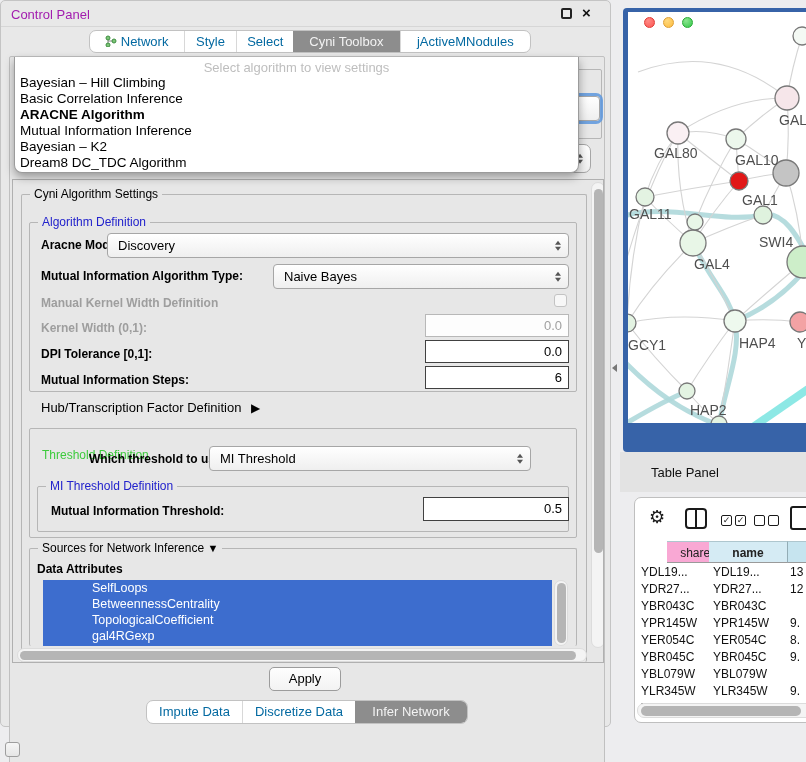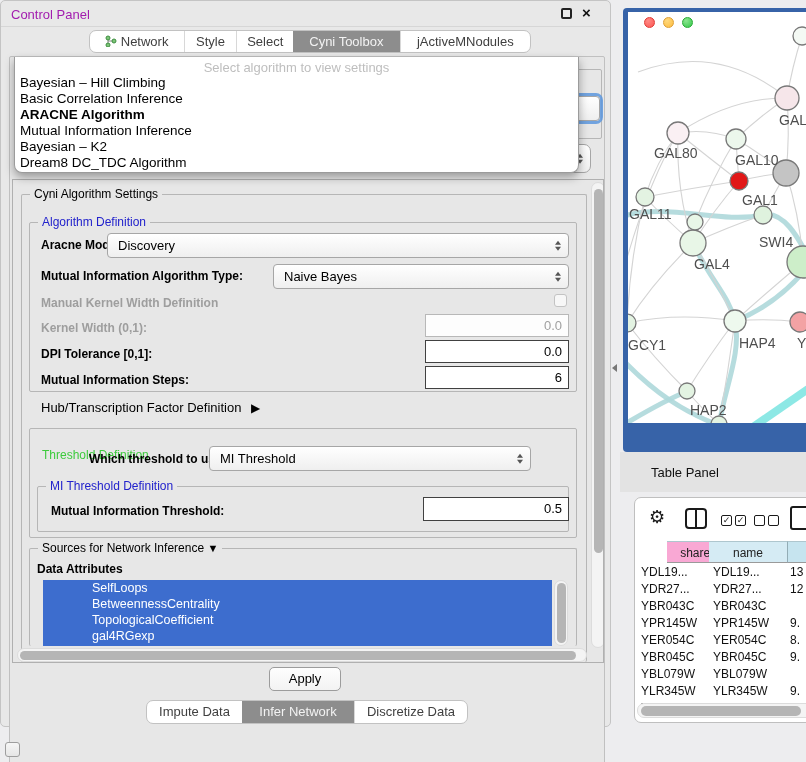--- a/index.html
+++ b/index.html
@@ -14,21 +14,21 @@
   #cp-titlebar { position:absolute; left:0; top:0; width:100%; height:26px;
         border-bottom:1px solid #D6D6D6; }
   #cp-title { position:absolute; left:10px; top:6px; font-size:13px; color:#a21caf; }
   .float-icon { position:absolute; left:560px; top:7px; width:11px; height:11px;
         border:2px solid #222; border-radius:2px; }
   .close-icon { position:absolute; left:581px; top:3px; font-size:15px; font-weight:bold; color:#111; }
 
   
   .tabbar { position:absolute; display:flex; background:#FFF; border:1px solid #C2C2C2;
         border-radius:7px; overflow:hidden; height:23px; }
-  .tab { font-size:13px; color:#404040; text-align:center; line-height:21px; height:100%;
+  .tab { font-size:13px; color:#0369a1; text-align:center; line-height:21px; height:100%;
         border-left:1px solid #D8D8D8; white-space:nowrap; }
   .tab:first-child { border-left:none; }
   .tab.sel { background:#8D8D8D; color:#F3F3F3; border-left:none; }
   .tab .txt { display:inline-block; }
 
   
   #cp-content { position:absolute; left:8px; top:55px; width:596px; height:720px;
         border:1px solid #C0C0C0; border-radius:2px; background:#E7E7E7; }
 
   .gbox { position:absolute; border:1px solid #B6B6B6; border-radius:2px; }
@@ -256,25 +256,25 @@
     </div>
 
     <div class="btn" style="left:268px; top:666px; width:72px; height:24px; line-height:22px;">
       <span>Apply</span>
     </div>
 
     <div class="tabbar" style="left:145px; top:699px; width:322px; height:24px;">
       <div class="tab" style="width:95px; line-height:22px;">
         <span class="txt">Impute Data</span>
       </div>
+      <div class="tab" style="width:113px; line-height:22px;">
+        <span class="txt">Discretize Data</span>
+      </div>
       <div class="tab sel" style="width:112px; line-height:22px;">
         <span class="txt">Infer Network</span>
-      </div>
-      <div class="tab" style="width:113px; line-height:22px;">
-        <span class="txt">Discretize Data</span>
       </div>
     </div>
   </div>
 
   <div id="algo-popup">
     <div id="algo-placeholder">Select algorithm to view settings</div>
     <div class="algo-item" style="top:18px;">Bayesian – Hill Climbing</div>
     <div class="algo-item" style="top:34px;">Basic Correlation Inference</div>
     <div class="algo-item sel" style="top:50px;">ARACNE Algorithm</div>
     <div class="algo-item" style="top:66px;">Mutual Information Inference</div>
@@ -379,21 +379,21 @@
       </div>
     <span class="cb" style="left:86px;  top:17px;">✓</span>
     <span class="cb" style="left:100px; top:17px;">✓</span>
     <span class="cb" style="left:119px; top:17px;"></span>
     <span class="cb" style="left:133px; top:17px;"></span>
     <div class="ticon page-icon" style="left:155px; top:8px;"></div>
 
     <div class="th" style="left:0;   width:74px; background:#f9a8d4;margin-left:32px;">
       <span>shared...</span>
     </div>
-    <div class="th" style="left:74px; width:79px; background:#D5EBF4;">
+    <div class="th" style="left:74px; width:79px; background:#D5EBF4;font-weight:bold;">
       <span>name</span>
     </div>
     <div class="th" style="left:153px; width:26px; background:#C6E4EF; border-right:none;">
       <span></span>
     </div>
 
     <div class="tr" style="top:66px;">
       <span class="td" style="left:6px;">YDL19...</span>
       <span class="td" style="left:78px;">YDL19...</span>
       <span class="td" style="left:155px;">13</span>

